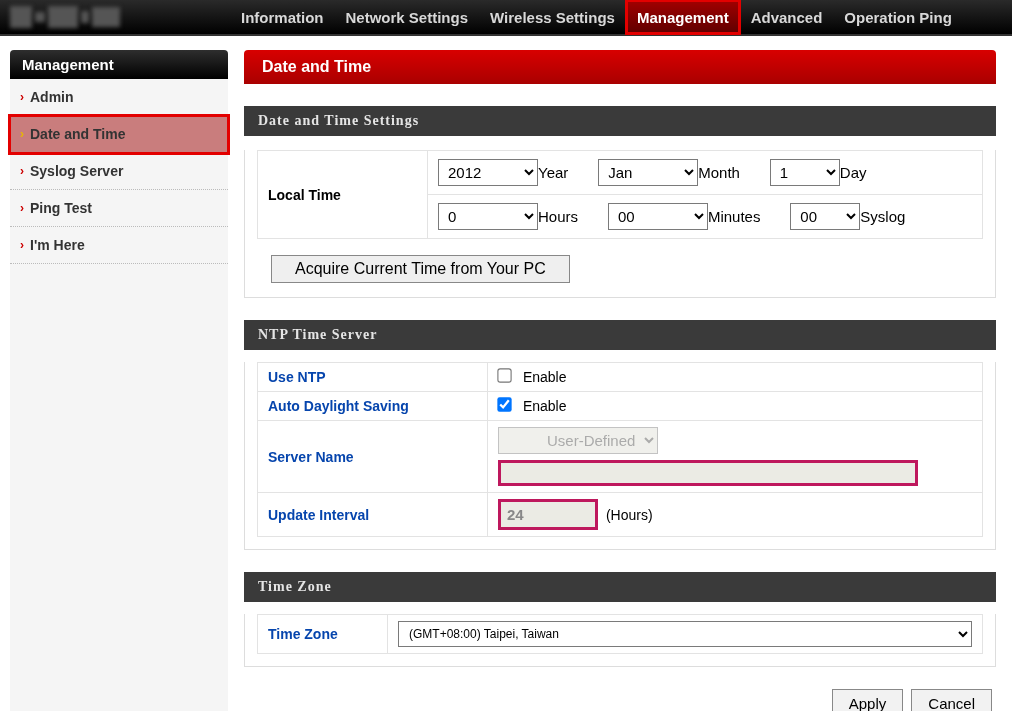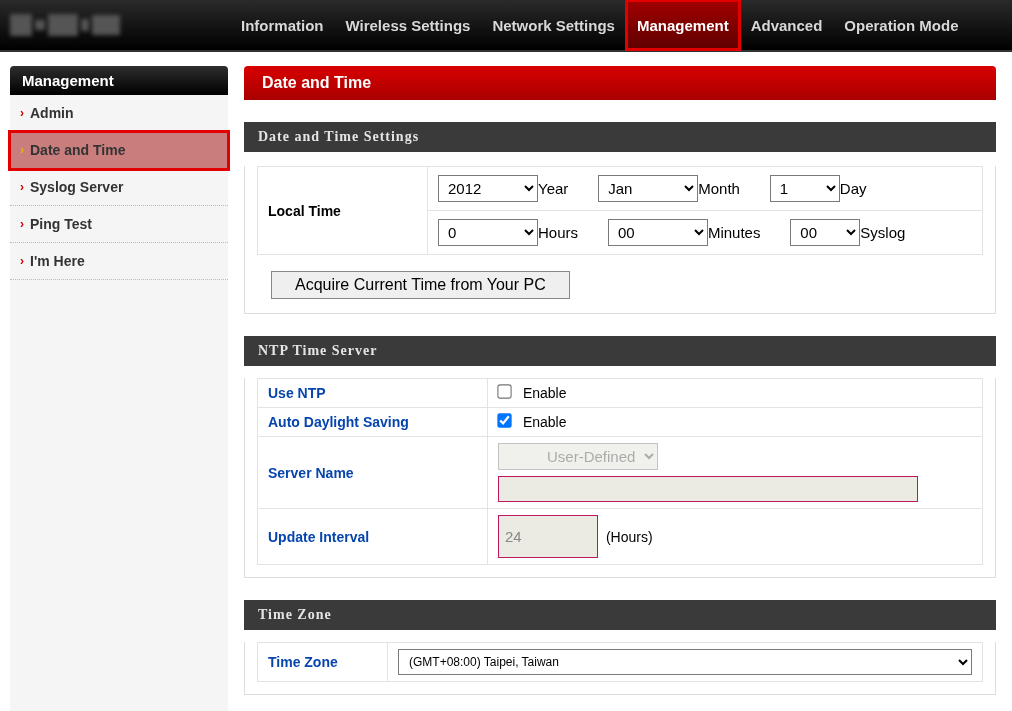--- a/index.html
+++ b/index.html
@@ -4,21 +4,21 @@
 <style>
   * { box-sizing: border-box; margin: 0; padding: 0; }
   body {
     font-family: Arial, Helvetica, sans-serif;
     font-size: 14px;
     width: 1012px;
     background: #fff;
   }
   
   .topbar {
-    height: 52px;
+    height: 36px;
     background: linear-gradient(#2a2a2a 0%, #000 100%);
     display: flex;
     align-items: center;
     padding-left: 10px;
     border-bottom: 2px solid #333;
   }
   .logo {
     width: 110px; height: 26px;
     margin-right: 110px;
     display:flex; gap:3px; align-items:center;
@@ -173,23 +173,24 @@
     font-weight:bold;
     width:230px;
   }
   .cb { margin-right:8px; transform:scale(1.1);}
   select.disabled-look , input.disabled-look {
     background:#ebebe4;
     color:#888;
     border:1px solid #aaa;
   }
   input.text-field {
-    padding:12px 6px;
+    padding:4px 6px;
     font-size:15px;
-    border:1px solid #be185d;
+    border:3px solid #be185d;
+    font-weight:bold;
   }
   .server-input{
     display:block;
     margin-top:6px;
     width:420px;
     height:26px;
   }
   .hours-note{ font-size:14px; color:#000; margin-left:4px;}
   .tz-select{
     width:100%;
@@ -221,25 +222,25 @@
 <div class="topbar">
   <div class="logo">
     <span class="b1"></span>
       <span class="b2"></span>
       <span class="b3"></span>
       <span class="b4"></span>
       <span class="b5"></span>
   </div>
   <div class="nav">
     <div class="nav-item">Information</div>
+    <div class="nav-item">Network Settings</div>
     <div class="nav-item">Wireless Settings</div>
-    <div class="nav-item">Network Settings</div>
     <div class="nav-item active highlighted">Management</div>
     <div class="nav-item">Advanced</div>
-    <div class="nav-item">Operation Mode</div>
+    <div class="nav-item">Operation Ping</div>
   </div>
 </div>
 
 <div class="wrap">
 
   <div class="sidebar">
     <div class="sidebar-header">Management</div>
     <div class="side-item">
       <span class="chev">›</span>
       <span>Admin</span>

